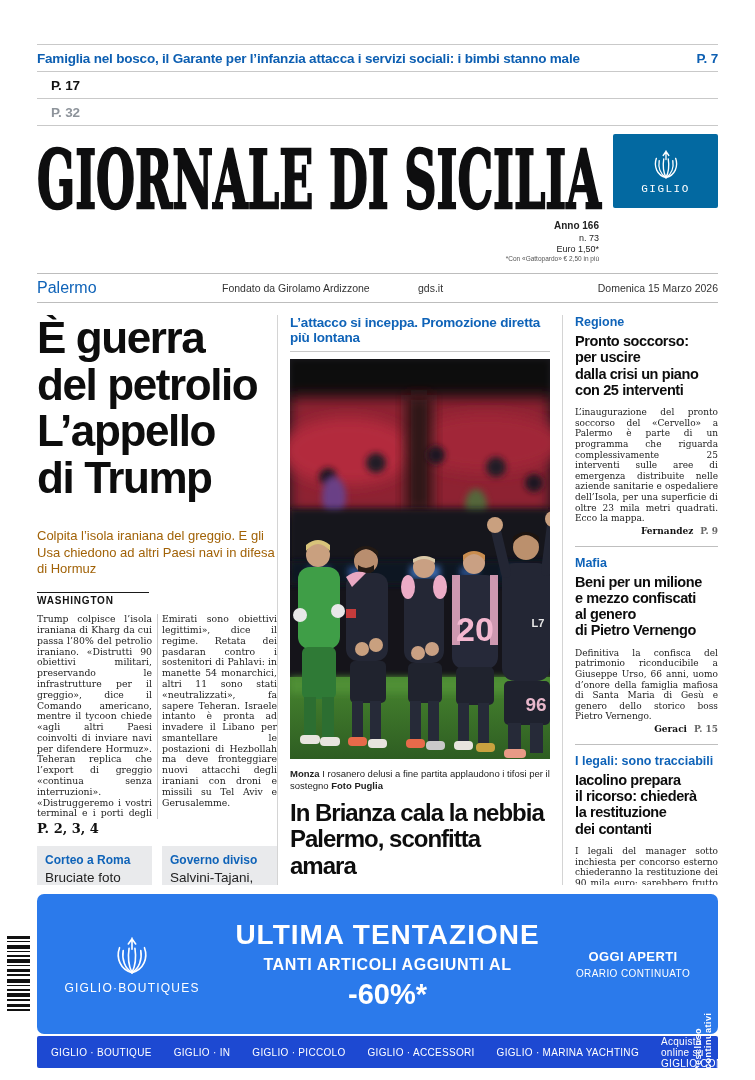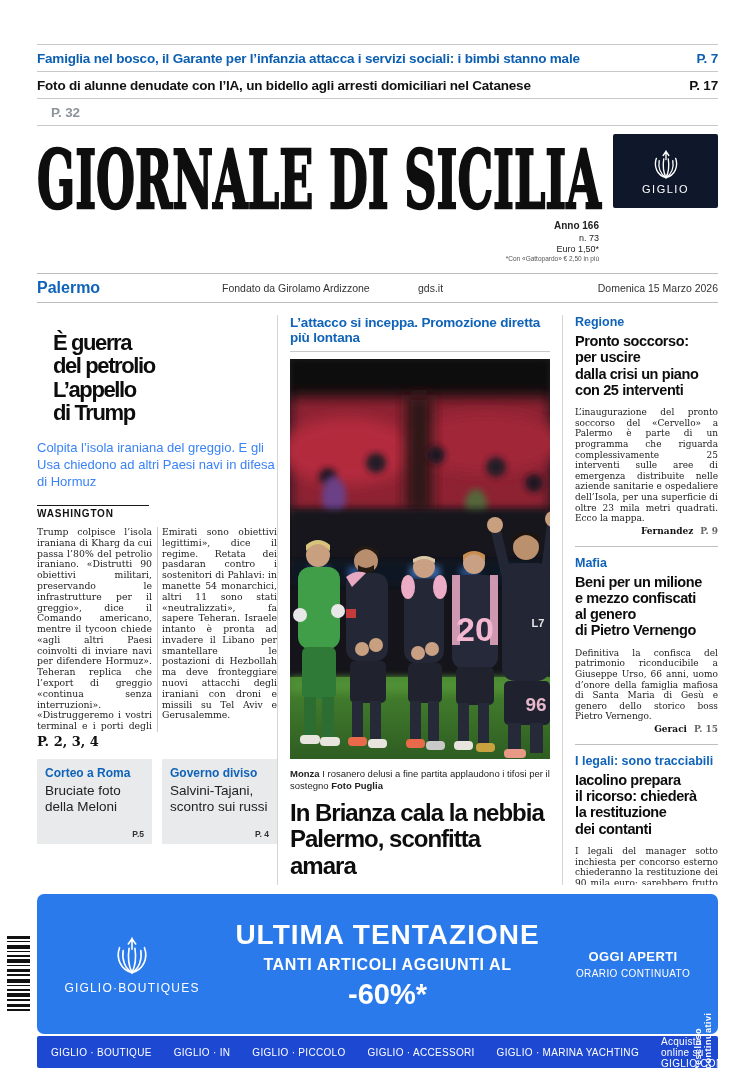--- a/index.html
+++ b/index.html
@@ -16,39 +16,39 @@
   .t-blue{color:#0d5fb2;} .t-blue .pg{color:#0d5fb2;}
   .t-black{color:#121212;} .t-black .pg{color:#121212;}
   .t-gray{color:#8e949b;} .t-gray .pg{color:#8e949b;}
 
   
   .masthead{display:flex;align-items:flex-start;gap:8px;margin-top:6px;}
   .nameplate{flex:1;}
   .edition{ text-align:right; font-size:9px; color:#222; line-height:1.25; margin-top:-4px; padding-right:6px;}
   .edition .b{font-weight:700;font-size:10px;}
   .edition .tiny{font-size:6.5px;color:#555;}
-  .giglio-box{width:106px;height:74px;background:#0f172a;border-radius:2px;display:flex;flex-direction:column;align-items:center;justify-content:center;gap:2px;margin-top:2px;}
+  .giglio-box{width:106px;height:74px;background:#0369a1;border-radius:2px;display:flex;flex-direction:column;align-items:center;justify-content:center;gap:2px;margin-top:2px;font-family:Liberation Mono, monospace;}
   .giglio-box .glabel{color:#fff;font-size:11px;letter-spacing:1.5px;}
 
   
   .dateline{display:flex;align-items:center;border-top:1px solid #bdbdbd;border-bottom:1px solid #bdbdbd;padding:5px 0;margin-top:10px;}
-  .dateline .city{color:#0f63b8;font-weight:700;font-size:16px;width:185px;}
+  .dateline .city{color:#0f63b8;font-weight:400;font-size:16px;width:185px;}
   .dateline .mid{flex:1;font-size:10.5px;color:#333;}
   .dateline .site{width:150px;font-size:10.5px;color:#333;}
   .dateline .date{font-size:10.5px;color:#333;text-align:right;width:150px;}
 
   
   .main{display:grid;grid-template-columns:240px 286px 1fr;margin-top:12px;height:570px;overflow:hidden;}
   .col-left{padding-right:0;}
   .col-center{border-left:1px solid #d4d4d4;border-right:1px solid #d4d4d4;padding:0 12px;}
   .col-right{padding-left:12px;}
 
   
-  .lead-h1{font-size:22px;font-weight:700;line-height:1.06;letter-spacing:-1.4px;color:#0d0d0d;margin:16px;}
-  .lead-stand{font-size:13px;line-height:1.3;color:#3b82f6;margin-top:12px;}
+  .lead-h1{font-size:44px;font-weight:700;line-height:1.06;letter-spacing:-1.4px;color:#0d0d0d;margin:0;}
+  .lead-stand{font-size:13px;line-height:1.3;color:#a16207;margin-top:26px;}
   .section-rule{width:112px;border-top:1.5px solid #1a1a1a;margin-top:14px;}
   .section-label{font-size:10px;font-weight:700;letter-spacing:0.8px;margin-top:2px;}
   .lead-body{margin-top:8px;font-family:"DejaVu Serif", serif;font-size:9.3px;line-height:1.16;text-align:justify;column-count:2;column-gap:10px;column-rule:1px solid #c9c9c9;color:#1c1c1c;}
   .lead-pages{font-family:"DejaVu Serif", serif;font-weight:700;font-size:13px;text-align:left;margin-top:2px;}
   .boxes{display:flex;gap:10px;margin-top:10px;}
   .gbox{background:#e9eaec;width:115px;box-sizing:border-box;padding:7px 8px 5px 8px;display:flex;flex-direction:column;}
   .gbox .kick{color:#0f63b8;font-weight:700;font-size:12px;}
   .gbox .btitle{font-size:13.5px;line-height:1.2;color:#222;margin-top:3px;}
   .gbox .pg{margin-top:auto;text-align:right;font-weight:700;font-size:8.5px;color:#333;padding-top:14px;}
 
@@ -97,21 +97,20 @@
   <div class="inner">
 
     <div class="teasers">
       <div class="hair"></div>
       <div class="teaser t-blue">
         <span>Famiglia nel bosco, il Garante per l’infanzia attacca i servizi sociali: i bimbi stanno male</span>
         <span class="pg">P. 7</span>
       </div>
       <div class="hair"></div>
       <div class="teaser t-black">
-        <span>Foto di alunne denudate con l’IA, un bidello agli arresti domiciliari nel Catanese</span>
         <span class="pg">P. 17</span>
       </div>
       <div class="hair"></div>
       <div class="teaser t-gray">
         <span class="pg">P. 32</span>
       </div>
       <div class="hair"></div>
     </div>
 
     <div class="masthead">

